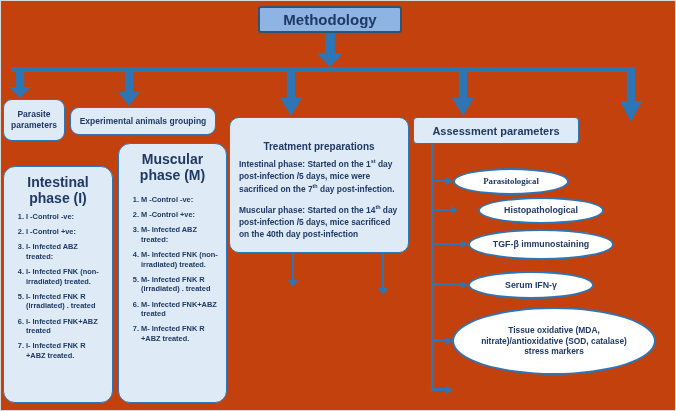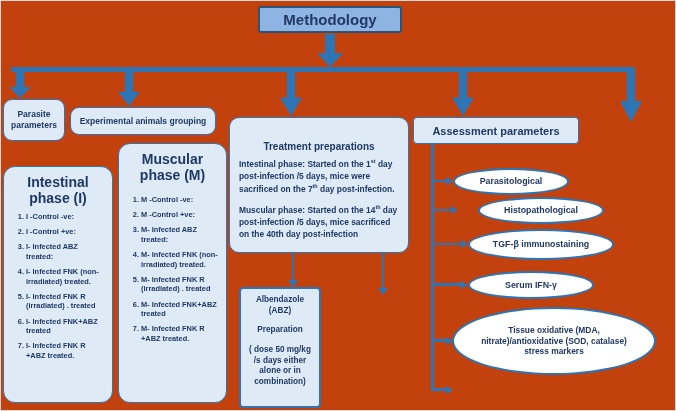--- a/index.html
+++ b/index.html
@@ -96,25 +96,20 @@
 
   <div class="darrow" style="left:287px;top:252px;width:10px;height:34px;">
     <div class="l"></div>
       <div class="h"></div>
   </div>
   <div class="darrow" style="left:377px;top:252px;width:10px;height:42px;">
     <div class="l"></div>
       <div class="h"></div>
   </div>
 
-  <div class="box" style="left:238px;top:286px;width:82px;height:121px;border-width:2px;border-radius:4px;padding:6px 4px;font-size:8.2px;line-height:1.3;text-align:center;">
-    <div>Albendazole (ABZ)</div>
-    <div style="margin:9px 0;">Preparation</div>
-    <div>( dose 50 mg/kg /s days either alone or in combination)</div>
-  </div>
 
 
   <div class="trunk" style="left:430px;top:143px;width:2.6px;height:247px;"></div>
 
   <div class="harrow" style="left:431px;top:176px;width:21px;height:9px;">
       <div class="l"></div>
       <div class="h"></div>
     </div>
   <div class="harrow" style="left:431px;top:205px;width:26px;height:9px;">
       <div class="l"></div>
@@ -130,21 +125,21 @@
     </div>
   <div class="harrow" style="left:431px;top:335.5px;width:21px;height:9px;">
       <div class="l"></div>
       <div class="h"></div>
     </div>
   <div class="harrow" style="left:431px;top:384.5px;width:21px;height:9px;">
       <div class="l"></div>
       <div class="h"></div>
     </div>
 
-  <div class="ellipse" style="left:452px;top:167px;width:116px;height:27px;font-size:8.8px;padding:0 8px;">
+  <div class="ellipse" style="left:452px;top:167px;width:116px;height:27px;font-size:8.8px;padding:0 8px;font-family:Liberation Serif, serif;">
     <span>Parasitological</span>
   </div>
   <div class="ellipse" style="left:477px;top:196px;width:126px;height:27px;font-size:8.8px;padding:0 8px;">
     <span>Histopathological</span>
   </div>
   <div class="ellipse" style="left:467px;top:228px;width:146px;height:31px;font-size:8.8px;padding:0 10px;">
     <span>TGF-β immunostaining</span>
   </div>
   <div class="ellipse" style="left:467px;top:270px;width:126px;height:28px;font-size:8.8px;padding:0 8px;">
     <span>Serum IFN-γ</span>

